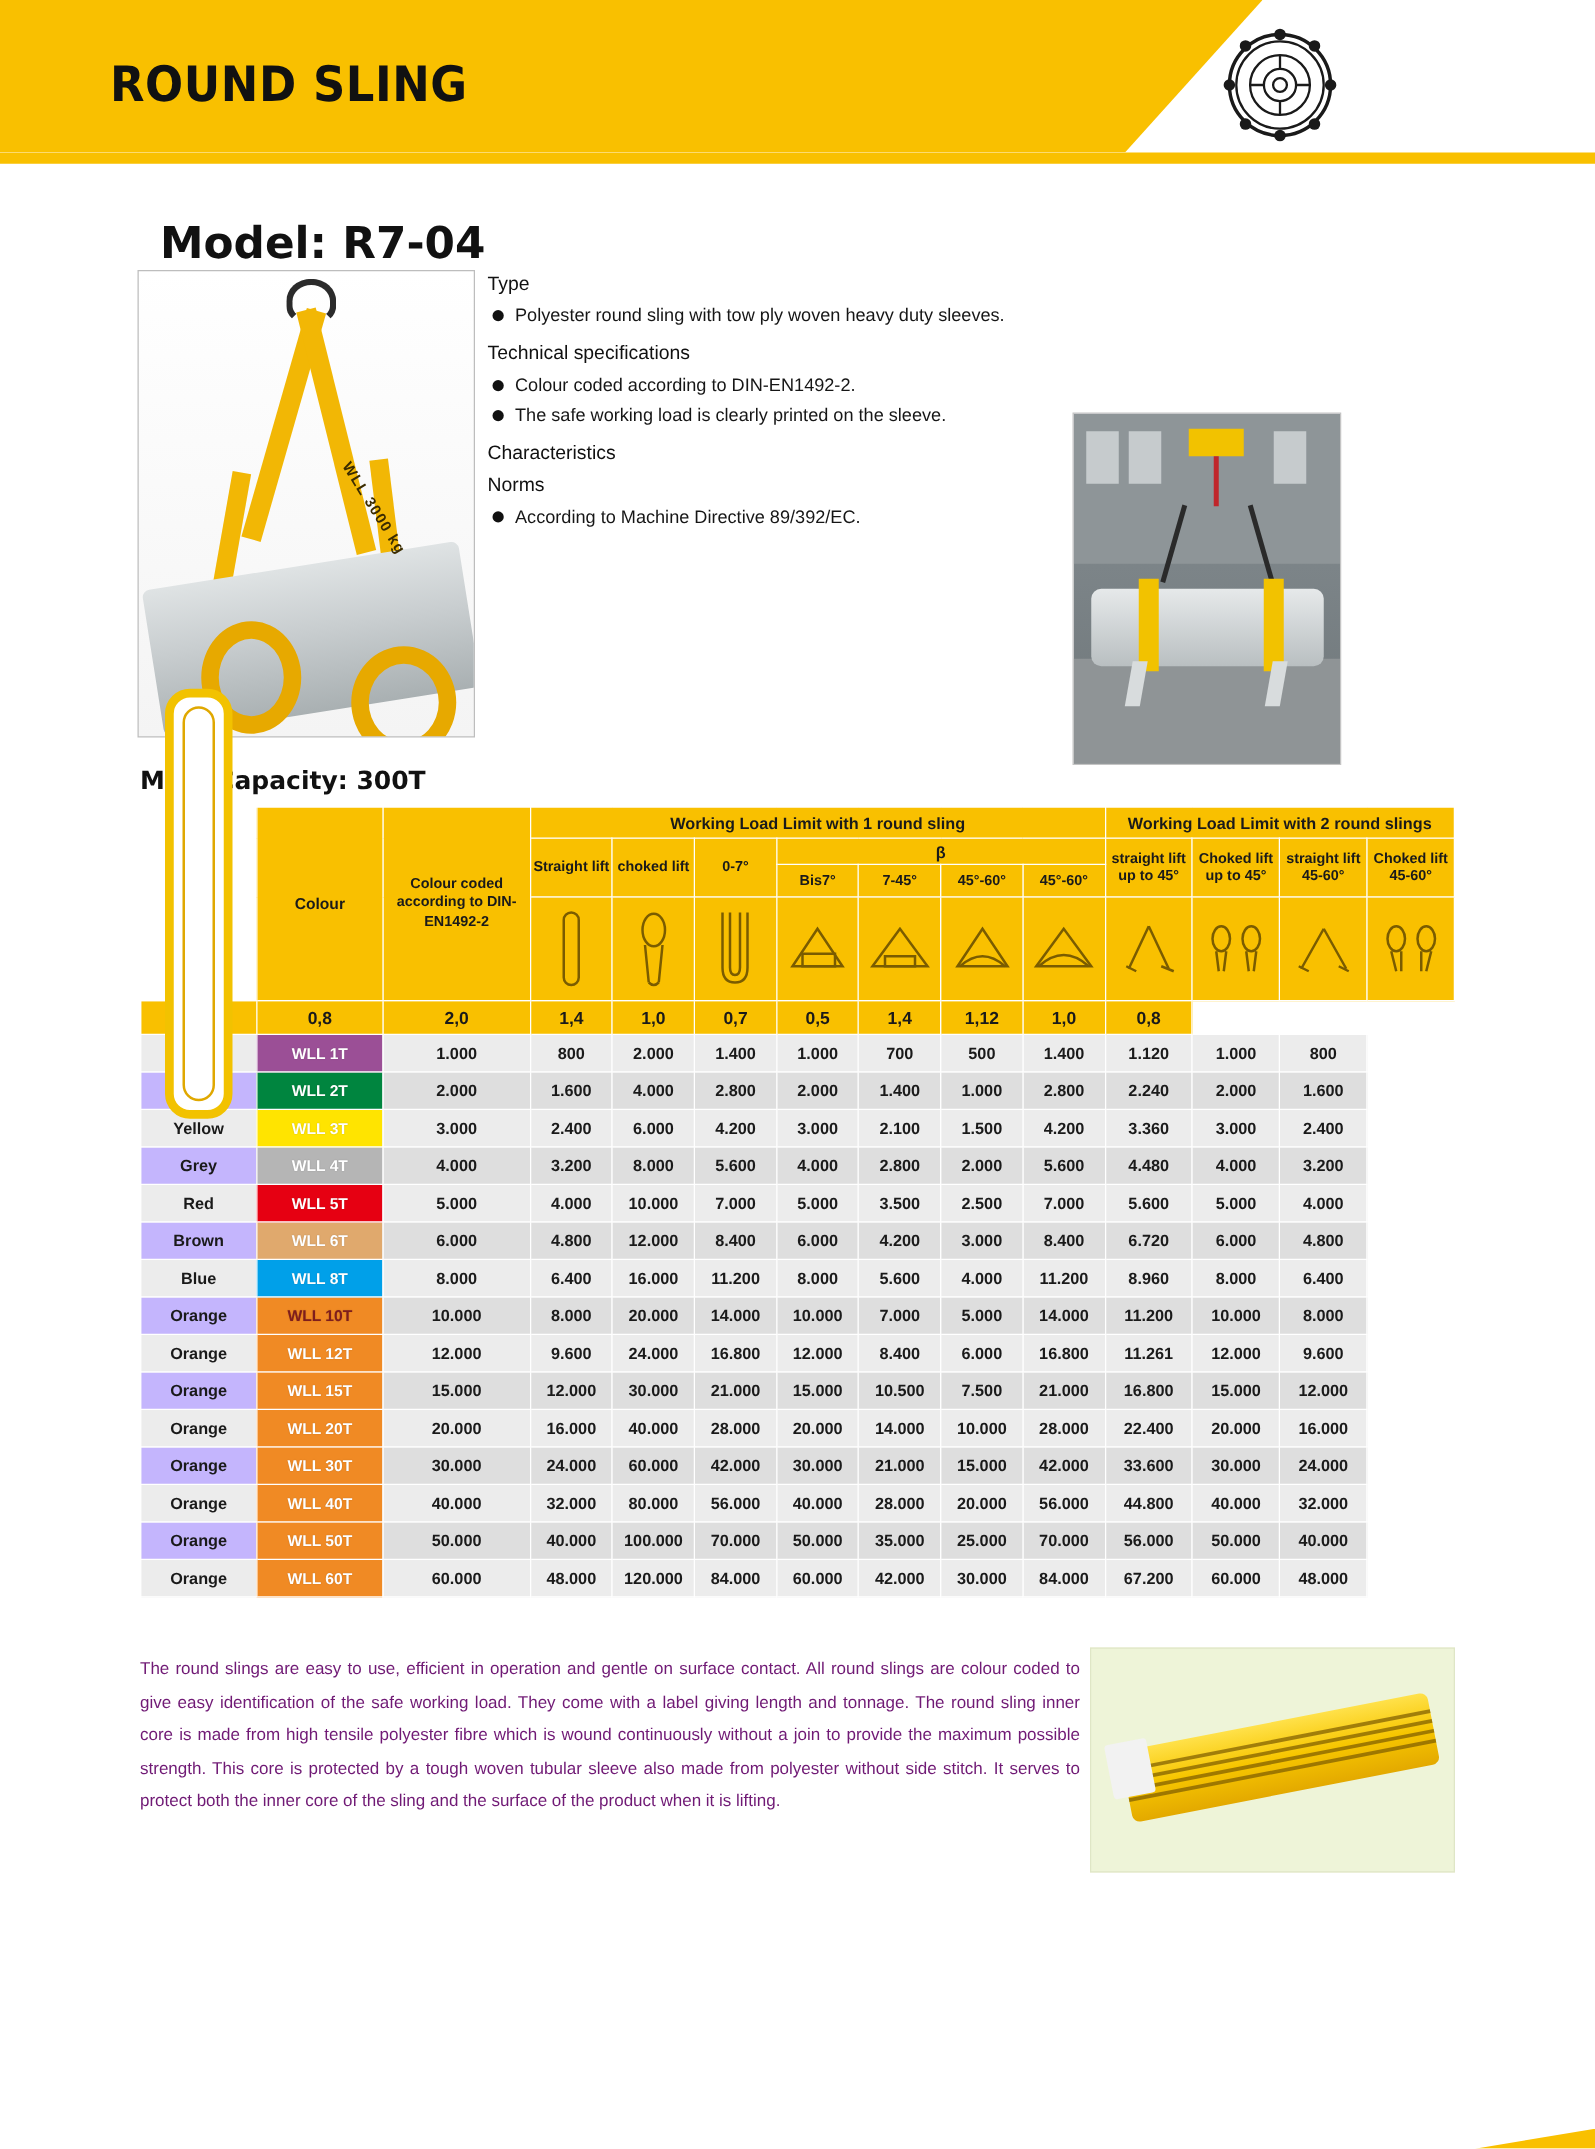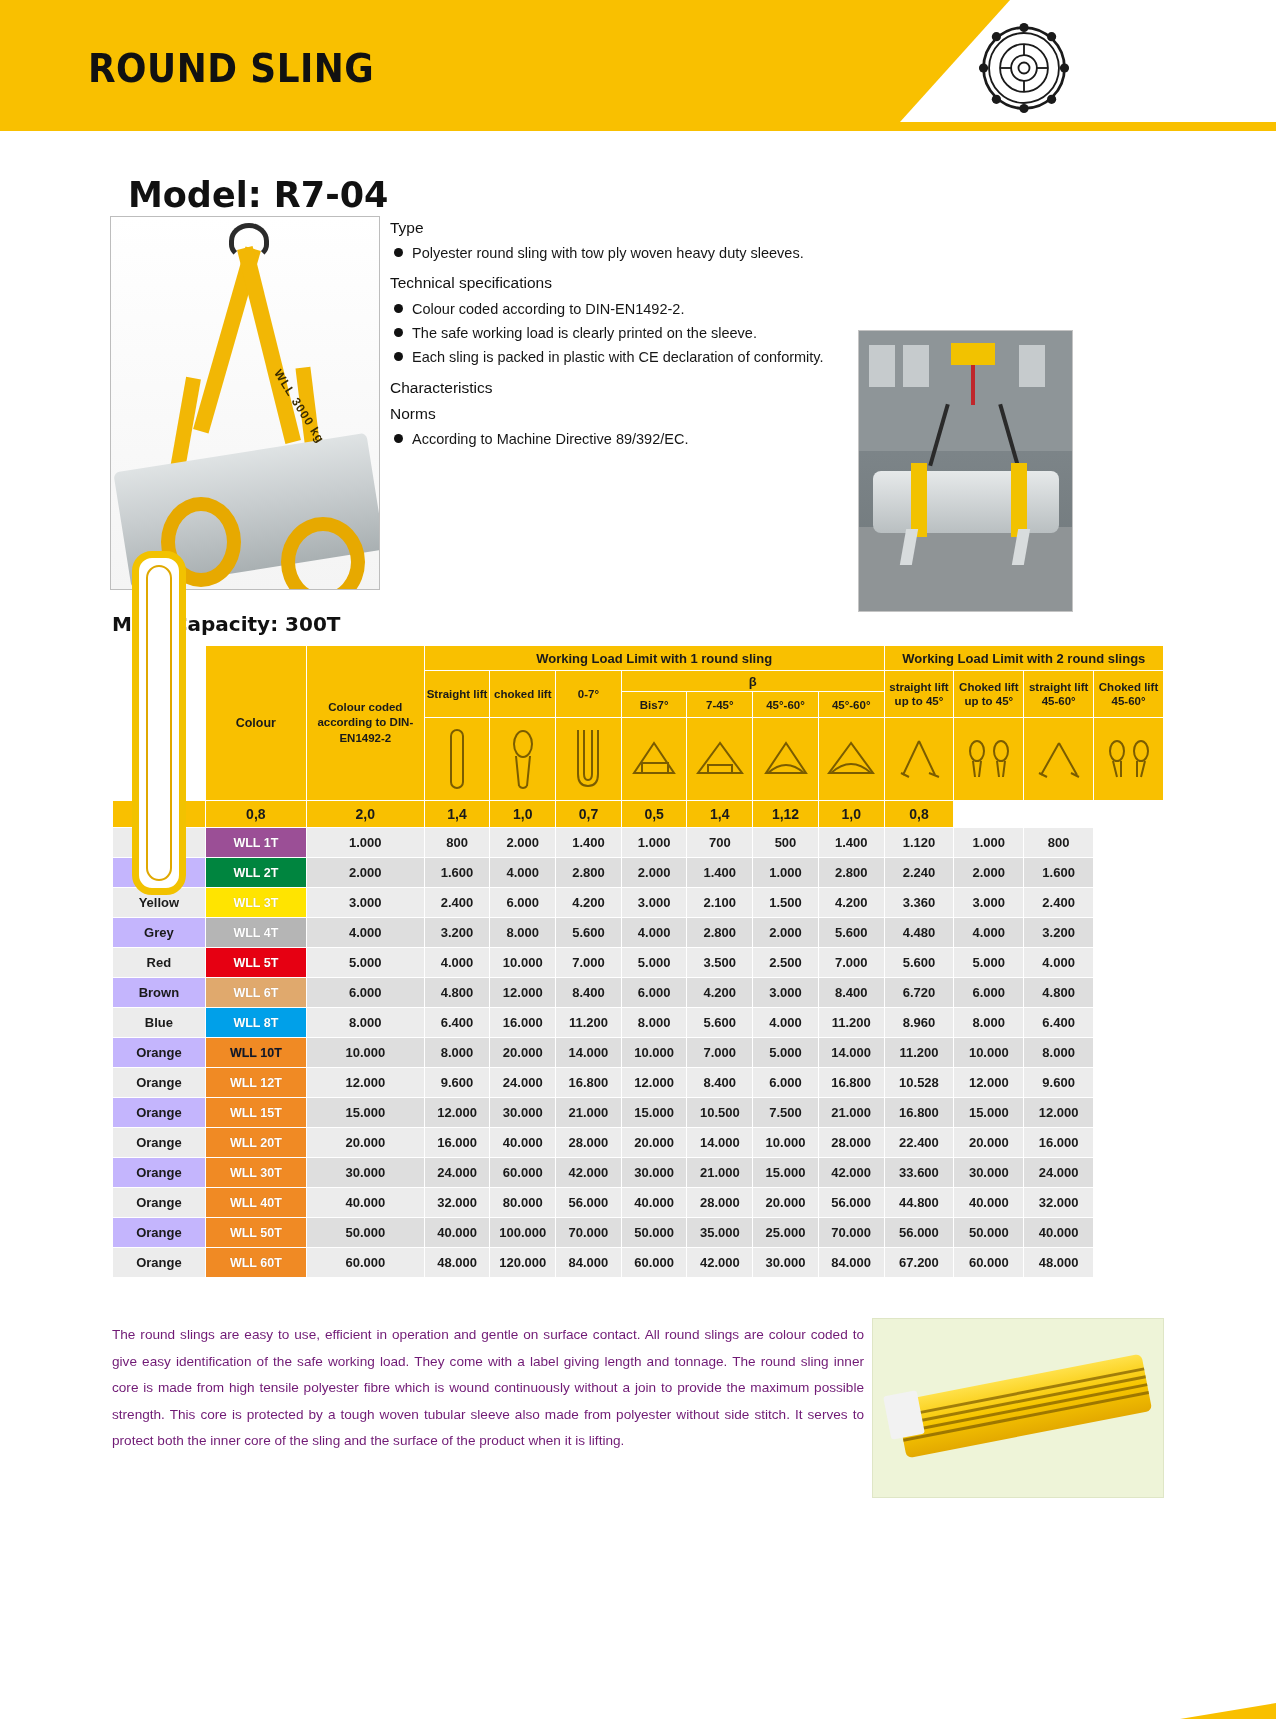--- a/index.html
+++ b/index.html
@@ -246,21 +246,20 @@
 
 <div class="spec">
   <h3>Type</h3>
   <ul>
     <li>Polyester round sling with tow ply woven heavy duty sleeves.</li>
   </ul>
   <h3>Technical specifications</h3>
   <ul>
     <li>Colour coded according to DIN-EN1492-2.</li>
     <li>The safe working load is clearly printed on the sleeve.</li>
-    <li>Each sling is packed in plastic with CE declaration of conformity.</li>
   </ul>
   <h3>Characteristics</h3>
   <h3>Norms</h3>
   <ul>
     <li>According to Machine Directive 89/392/EC.</li>
   </ul>
 </div>
 
 <div class="photo-side">
   <div class="ps-wall"></div>
@@ -494,21 +493,21 @@
           <td class="val">8.000</td>
           <td class="val">5.600</td>
           <td class="val">4.000</td>
           <td class="val">11.200</td>
           <td class="val">8.960</td>
           <td class="val">8.000</td>
           <td class="val">6.400</td>
         </tr>
         <tr>
           <td class="rowlabel alt">Orange</td>
-          <td class="wll" style="background:#f08a24;color:#0f172a">WLL 10T</td>
+          <td class="wll" style="background:#f08a24;color:#7f1d1d">WLL 10T</td>
           <td class="val alt">10.000</td>
           <td class="val alt">8.000</td>
           <td class="val alt">20.000</td>
           <td class="val alt">14.000</td>
           <td class="val alt">10.000</td>
           <td class="val alt">7.000</td>
           <td class="val alt">5.000</td>
           <td class="val alt">14.000</td>
           <td class="val alt">11.200</td>
           <td class="val alt">10.000</td>
@@ -518,21 +517,21 @@
           <td class="rowlabel">Orange</td>
           <td class="wll" style="background:#f08a24;color:#ffffff">WLL 12T</td>
           <td class="val">12.000</td>
           <td class="val">9.600</td>
           <td class="val">24.000</td>
           <td class="val">16.800</td>
           <td class="val">12.000</td>
           <td class="val">8.400</td>
           <td class="val">6.000</td>
           <td class="val">16.800</td>
-          <td class="val">10.528</td>
+          <td class="val">11.261</td>
           <td class="val">12.000</td>
           <td class="val">9.600</td>
         </tr>
         <tr>
           <td class="rowlabel alt">Orange</td>
           <td class="wll" style="background:#f08a24;color:#ffffff">WLL 15T</td>
           <td class="val alt">15.000</td>
           <td class="val alt">12.000</td>
           <td class="val alt">30.000</td>
           <td class="val alt">21.000</td>

